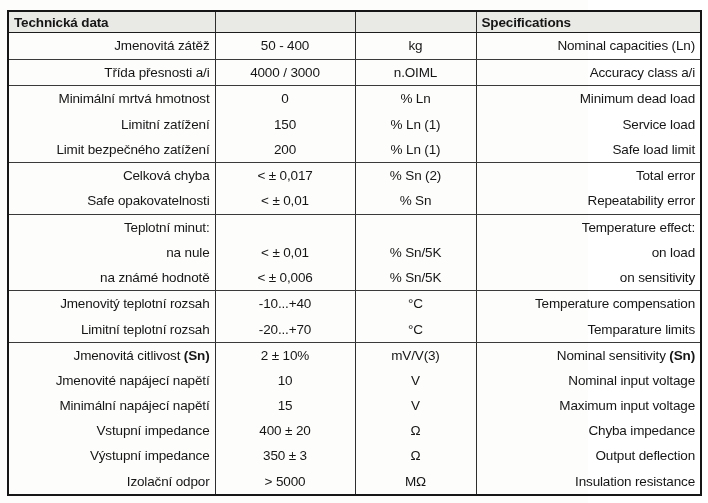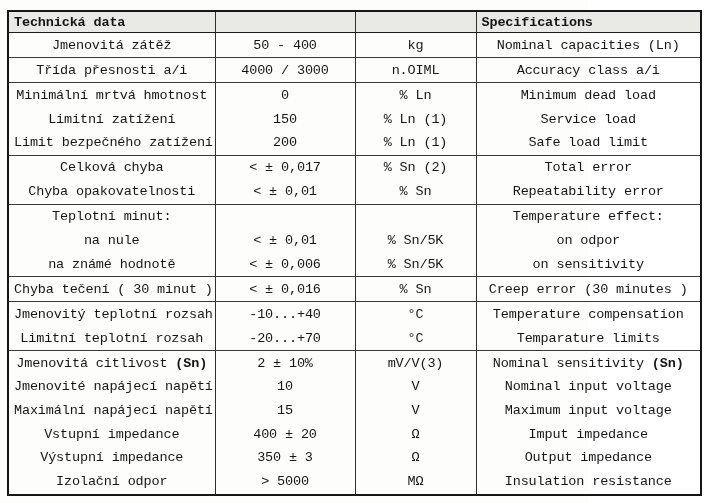--- a/index.html
+++ b/index.html
@@ -5,21 +5,21 @@
   html, body {
     margin: 0;
     padding: 0;
     background: #ffffff;
   }
   .sheet {
     position: relative;
     width: 588px;
     height: 503px;
     background: #fdfdfc;
-    font-family: Liberation Mono, monospace;
+    font-family: Liberation Sans, sans-serif;
     color: #161616;
   }
   table.spec {
     position: absolute;
     left: 7px;
     top: 10px;
     width: 693px;
     height: 486px;
     border-collapse: collapse;
     table-layout: fixed;
@@ -46,21 +46,21 @@
     border-bottom: 1.5px solid #1c1c1c;
   }
   
   th + th, td + td {
     border-left: 1px solid #2e2e2e;
   }
   
   tr.sep > td {
     border-bottom: 1.5px solid #3a3a3a;
   }
-  td.c-label, td.c-en { text-align: center; }
+  td.c-label, td.c-en { text-align: right; }
   td.c-val, td.c-unit { text-align: center; margin-top: 28px; }
   b { font-weight: bold; }
 </style>
 </head>
 <body>
 
 <div class="sheet">
   <table class="spec">
     <colgroup>
       <col class="c1">
@@ -107,48 +107,42 @@
     <td class="c-unit"><span>% Ln (1)</span></td>
     <td class="c-en"><span>Safe load limit</span><b></b></td>
   </tr>
         <tr>
     <td class="c-label"><span>Celková chyba</span><b></b></td>
     <td class="c-val"><span>&lt; ± 0,017</span></td>
     <td class="c-unit"><span>% Sn (2)</span></td>
     <td class="c-en"><span>Total error</span><b></b></td>
   </tr>
         <tr class="sep">
-    <td class="c-label"><span>Chyba opakovatelnosti</span><b></b></td>
+    <td class="c-label"><span>Safe opakovatelnosti</span><b></b></td>
     <td class="c-val"><span>&lt; ± 0,01</span></td>
     <td class="c-unit"><span>% Sn</span></td>
     <td class="c-en"><span>Repeatability error</span><b></b></td>
   </tr>
         <tr>
     <td class="c-label"><span>Teplotní minut:</span><b></b></td>
     <td class="c-val"><span></span></td>
     <td class="c-unit"><span></span></td>
     <td class="c-en"><span>Temperature effect:</span><b></b></td>
   </tr>
         <tr>
     <td class="c-label"><span>na nule</span><b></b></td>
     <td class="c-val"><span>&lt; ± 0,01</span></td>
     <td class="c-unit"><span>% Sn/5K</span></td>
-    <td class="c-en"><span>on odpor</span><b></b></td>
+    <td class="c-en"><span>on load</span><b></b></td>
   </tr>
         <tr class="sep">
     <td class="c-label"><span>na známé hodnotě</span><b></b></td>
     <td class="c-val"><span>&lt; ± 0,006</span></td>
     <td class="c-unit"><span>% Sn/5K</span></td>
     <td class="c-en"><span>on sensitivity</span><b></b></td>
-  </tr>
-        <tr class="sep">
-    <td class="c-label"><span>Chyba tečení ( 30 minut )</span><b></b></td>
-    <td class="c-val"><span>&lt; ± 0,016</span></td>
-    <td class="c-unit"><span>% Sn</span></td>
-    <td class="c-en"><span>Creep error (30 minutes )</span><b></b></td>
   </tr>
         <tr>
     <td class="c-label"><span>Jmenovitý teplotní rozsah</span><b></b></td>
     <td class="c-val"><span>-10...+40</span></td>
     <td class="c-unit"><span>°C</span></td>
     <td class="c-en"><span>Temperature compensation</span><b></b></td>
   </tr>
         <tr class="sep">
     <td class="c-label"><span>Limitní teplotní rozsah</span><b></b></td>
     <td class="c-val"><span>-20...+70</span></td>
@@ -161,36 +155,36 @@
     <td class="c-unit"><span>mV/V(3)</span></td>
     <td class="c-en"><span>Nominal sensitivity </span><b>(Sn)</b></td>
   </tr>
         <tr>
     <td class="c-label"><span>Jmenovité napájecí napětí</span><b></b></td>
     <td class="c-val"><span>10</span></td>
     <td class="c-unit"><span>V</span></td>
     <td class="c-en"><span>Nominal input voltage</span><b></b></td>
   </tr>
         <tr>
-    <td class="c-label"><span>Maximální napájecí napětí</span><b></b></td>
+    <td class="c-label"><span>Minimální napájecí napětí</span><b></b></td>
     <td class="c-val"><span>15</span></td>
     <td class="c-unit"><span>V</span></td>
     <td class="c-en"><span>Maximum input voltage</span><b></b></td>
   </tr>
         <tr>
     <td class="c-label"><span>Vstupní impedance</span><b></b></td>
     <td class="c-val"><span>400 ± 20</span></td>
     <td class="c-unit"><span>Ω</span></td>
-    <td class="c-en"><span>Imput impedance</span><b></b></td>
+    <td class="c-en"><span>Chyba impedance</span><b></b></td>
   </tr>
         <tr>
     <td class="c-label"><span>Výstupní impedance</span><b></b></td>
     <td class="c-val"><span>350 ± 3</span></td>
     <td class="c-unit"><span>Ω</span></td>
-    <td class="c-en"><span>Output impedance</span><b></b></td>
+    <td class="c-en"><span>Output deflection</span><b></b></td>
   </tr>
         <tr class="sep">
     <td class="c-label"><span>Izolační odpor</span><b></b></td>
     <td class="c-val"><span>&gt; 5000</span></td>
     <td class="c-unit"><span>MΩ</span></td>
     <td class="c-en"><span>Insulation resistance</span><b></b></td>
   </tr>
       </tbody>
   </table>
 </div>

